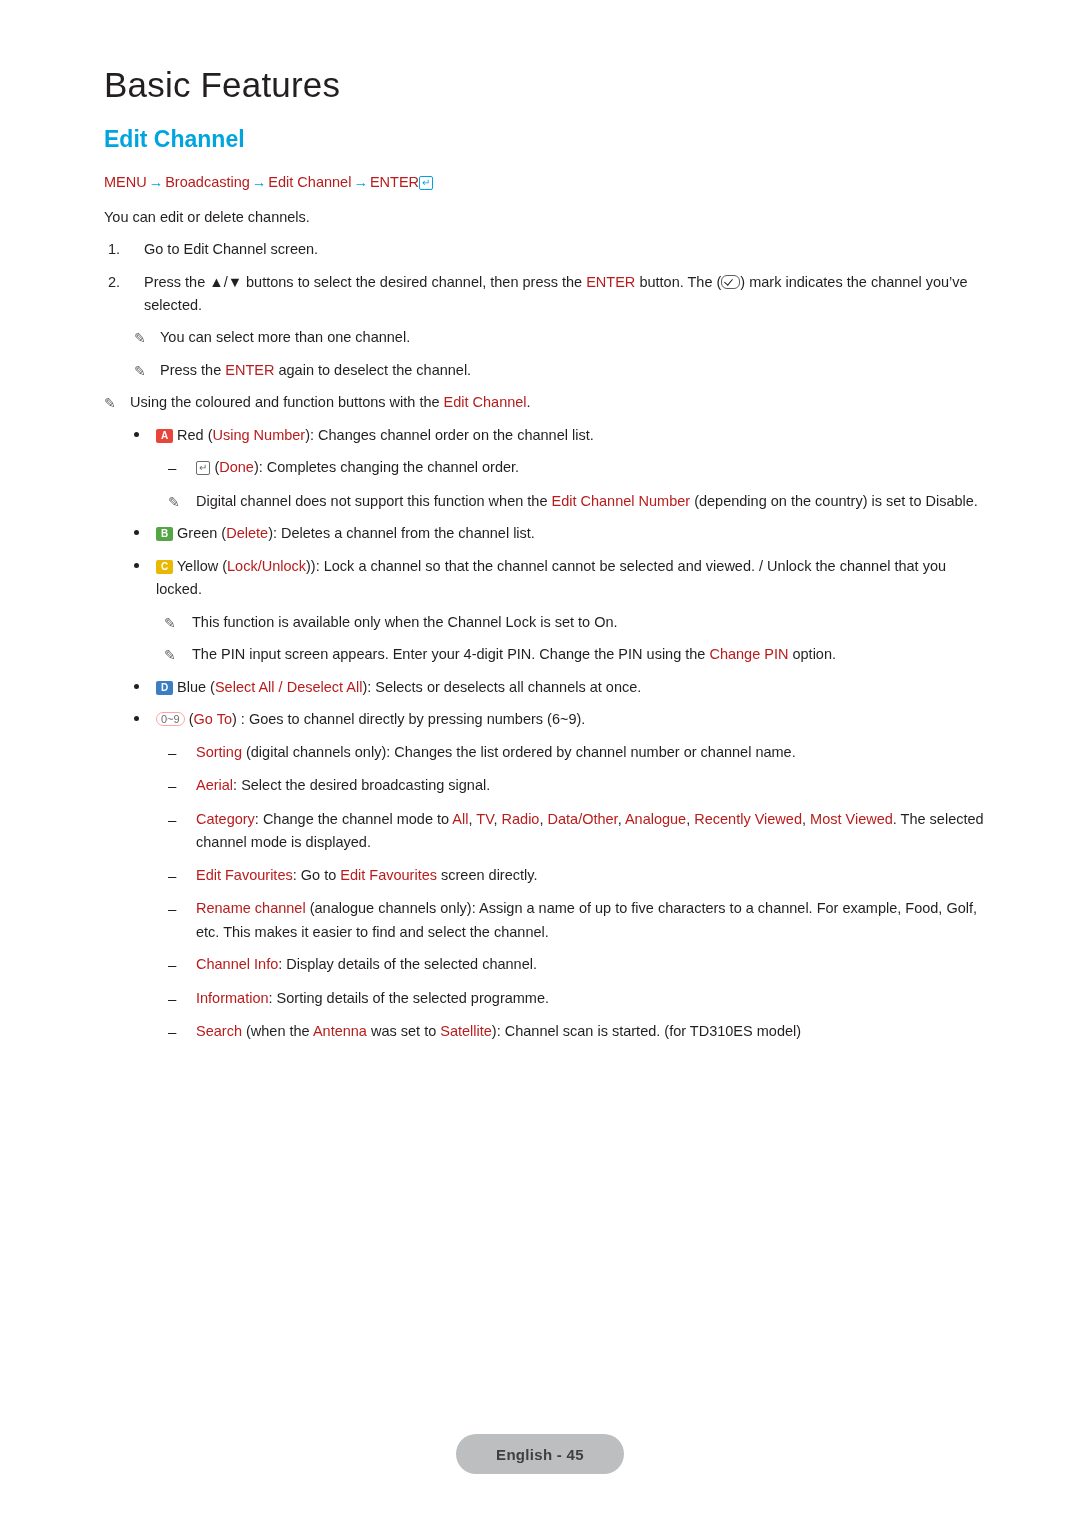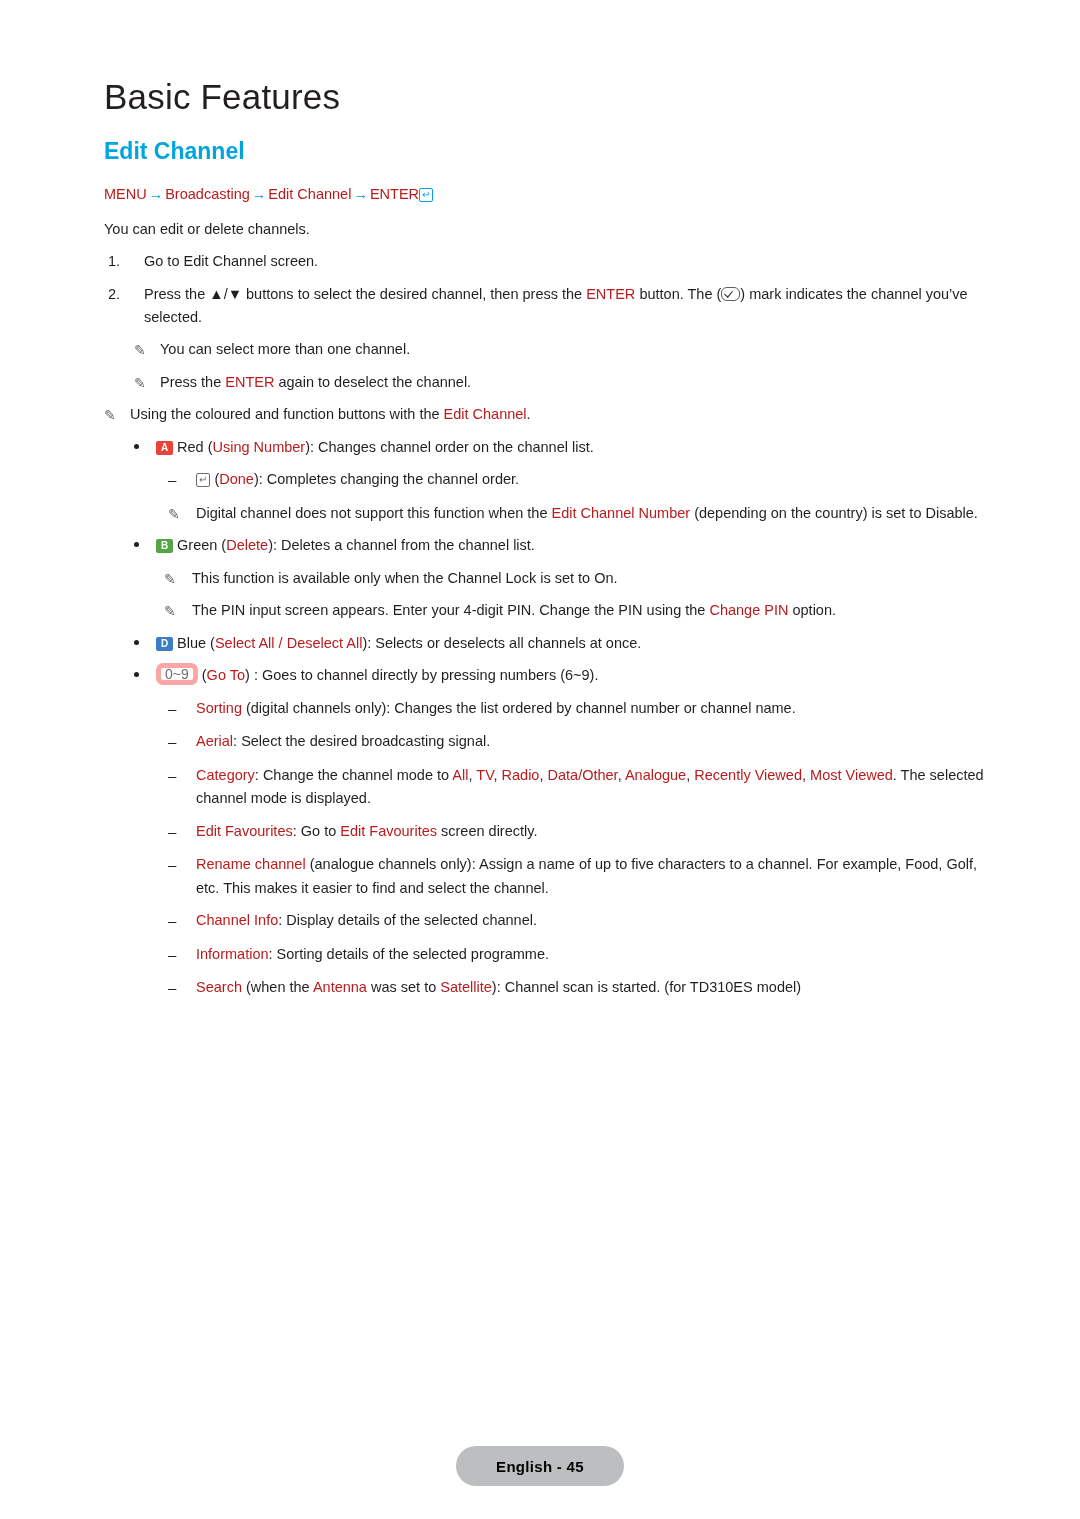--- a/index.html
+++ b/index.html
@@ -9,21 +9,21 @@
   }
   body {
     width: 1080px;
     height: 1519px;
     font-family: "Liberation Sans", sans-serif;
     color: #231f20;
     position: relative;
   }
   .page {
     position: absolute;
-    left: 0; top: 16px;
+    left: 0; top: 4px;
     width: 1080px;
     height: 1250px;
     background: #fff;
   }
   .content {
     position: absolute;
     left: 104px;
     top: 62px;
     width: 880px;
   }
@@ -140,24 +140,24 @@
     border: 1.2px solid #6d6d6d;
     color: #6d6d6d;
     font-size: 10px;
     line-height: 12px;
     padding: 0 2px;
     border-radius: 2px;
     transform: translateY(-1px);
   }
   .numkey {
     display: inline-block;
-    border: 5px solid #fca5a5;
+    border: 1px solid #fca5a5;
     border-radius: 7px;
     color: #6d6d6d;
-    font-size: 14px;
+    font-size: 11px;
     line-height: 12px;
     padding: 0 4px;
     transform: translateY(-1px);
   }
   .updown {
     display: inline-block;
     color: #6d6d6d;
     font-size: 13px;
     transform: translateY(0px);
   }
@@ -185,21 +185,21 @@
     transform: rotate(40deg);
   }
   .footer {
     position: absolute;
     left: 456px;
     top: 1430px;
     width: 168px;
     height: 40px;
     background: #bcbec0;
     border-radius: 20px;
-    color: #000000;
+    color: #404040;
     font-size: 15px;
     font-weight: bold;
     display: flex;
     align-items: center;
     justify-content: center;
     letter-spacing: 0.3px;
   }
 </style>
 </head>
 <body>
@@ -254,20 +254,24 @@
     <div class="row note2">
       <div class="marker"><span class="pencil">✎</span></div>
       <div class="txt"><span>Digital channel does not support this function when the </span><span class="cy">Edit Channel Number</span><span> (depending on the country) is set to Disable.</span></div>
     </div>
 
     <div class="row bul">
       <div class="marker"><span class="bulletdot"></span></div>
       <div class="txt"><span class="keybox key-b">B</span> <span>Green (</span><span class="cy">Delete</span><span>): Deletes a channel from the channel list.</span></div>
     </div>
 
+    <div class="row bul">
+      <div class="marker"><span class="bulletdot"></span></div>
+      <div class="txt"><span class="keybox key-c">C</span> <span>Yellow (</span><span class="cy">Lock/Unlock</span><span>)): Lock a channel so that the channel cannot be selected and viewed. / Unlock the channel that you locked.</span></div>
+    </div>
 
     <div class="row note3">
       <div class="marker"><span class="pencil">✎</span></div>
       <div class="txt">This function is available only when the Channel Lock is set to On.</div>
     </div>
 
     <div class="row note3">
       <div class="marker"><span class="pencil">✎</span></div>
       <div class="txt"><span>The PIN input screen appears. Enter your 4-digit PIN. Change the PIN using the </span><span class="cy">Change PIN</span><span> option.</span></div>
     </div>

